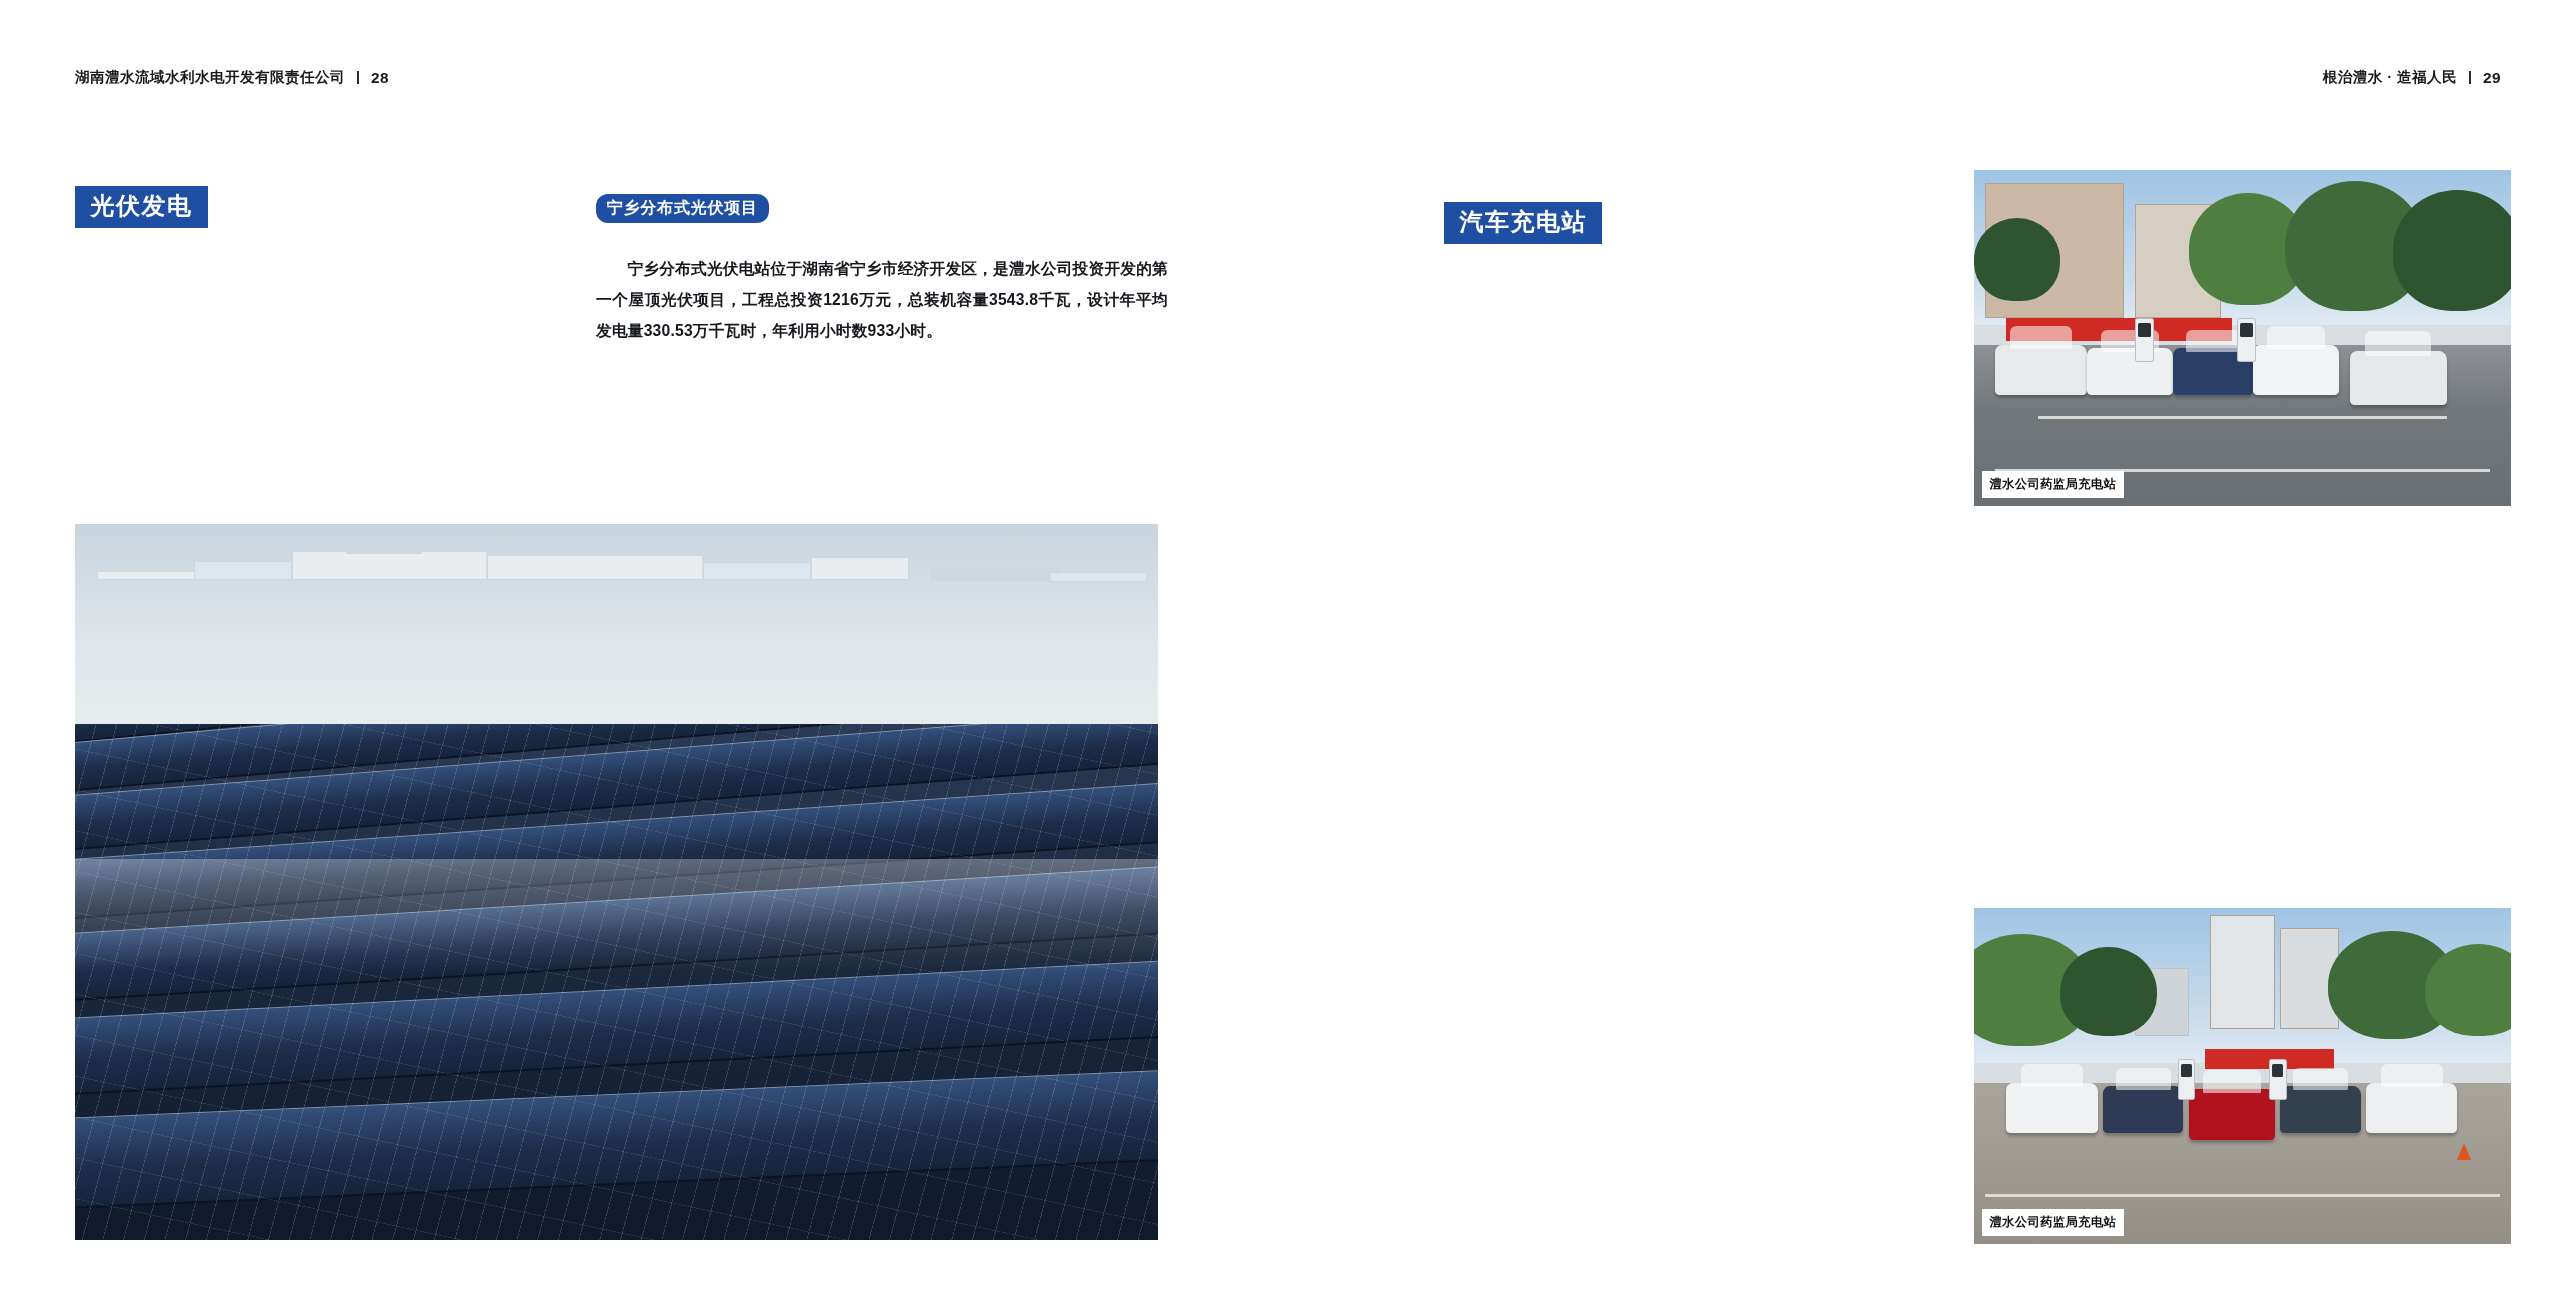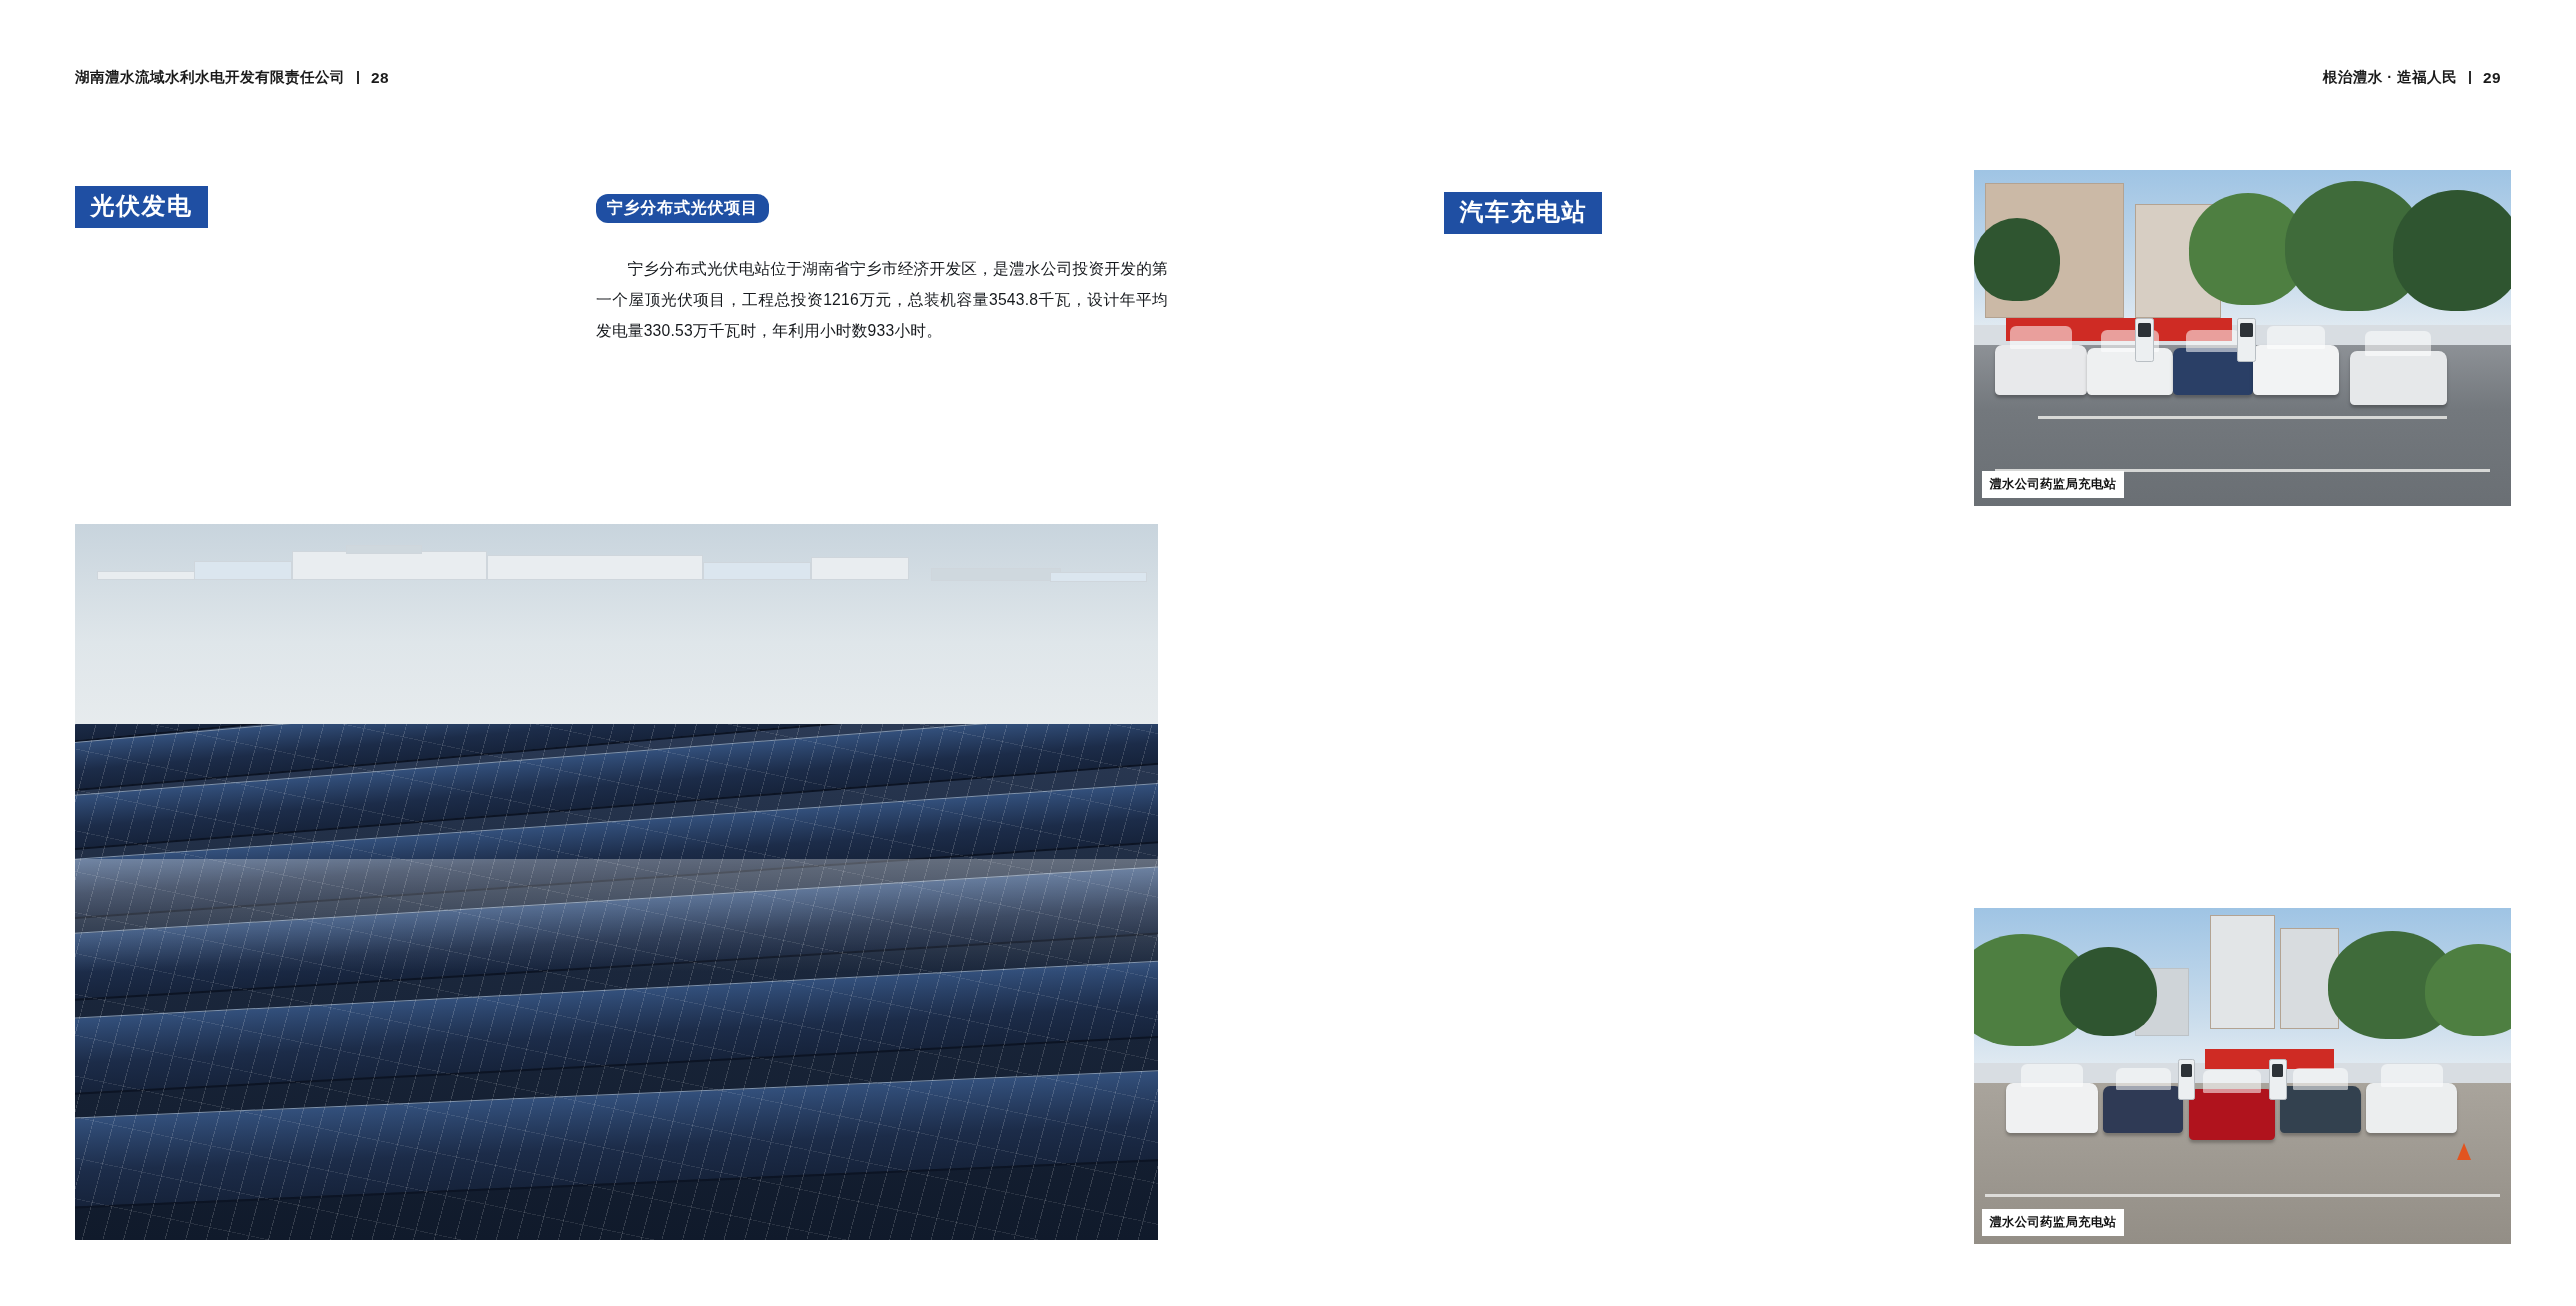--- a/index.html
+++ b/index.html
@@ -76,21 +76,21 @@
     border-radius: 12px;
   }
 
   
   .body-col {
     position: absolute;
     font-size: 15.7px;
     line-height: 31px;
     color: #15181c;
     text-align: justify;
-    font-weight: 400;
+    font-weight: 700;
     letter-spacing: 0.2px;
   }
   .body-col p { text-indent: 2em; }
 
   
   .photo {
     position: absolute;
     overflow: hidden;
     background: #d8dde2;
   }
@@ -223,21 +223,21 @@
   </div>
 
   <div class="page right">
 
     <div class="runhead right">
       <span>根治澧水 · 造福人民</span>
       <span class="sep"></span>
       <span class="pagenum">29</span>
     </div>
 
-    <div style="position:absolute; left:156px; top:192px;">
+    <div style="position:absolute; left:156px; top:202px;">
       <div class="chip-shadow" style="left:-6.1px; top:7.7px; width:163px; height:46px;"></div>
       <div class="section-chip" style="position:relative; left:0; top:0; display:inline-block;">汽车充电站</div>
     </div>
 
 
     <div class="photo" style="left:686px; top:170px; width:537px; height:336px;">
       <div class="ph-sky"></div>
       <div class="ph-bldg" style="left:2%; top:4%; width:26%; height:40%;"></div>
       <div class="ph-bldg t" style="left:30%; top:10%; width:16%; height:34%;"></div>
       <div class="ph-trees">

